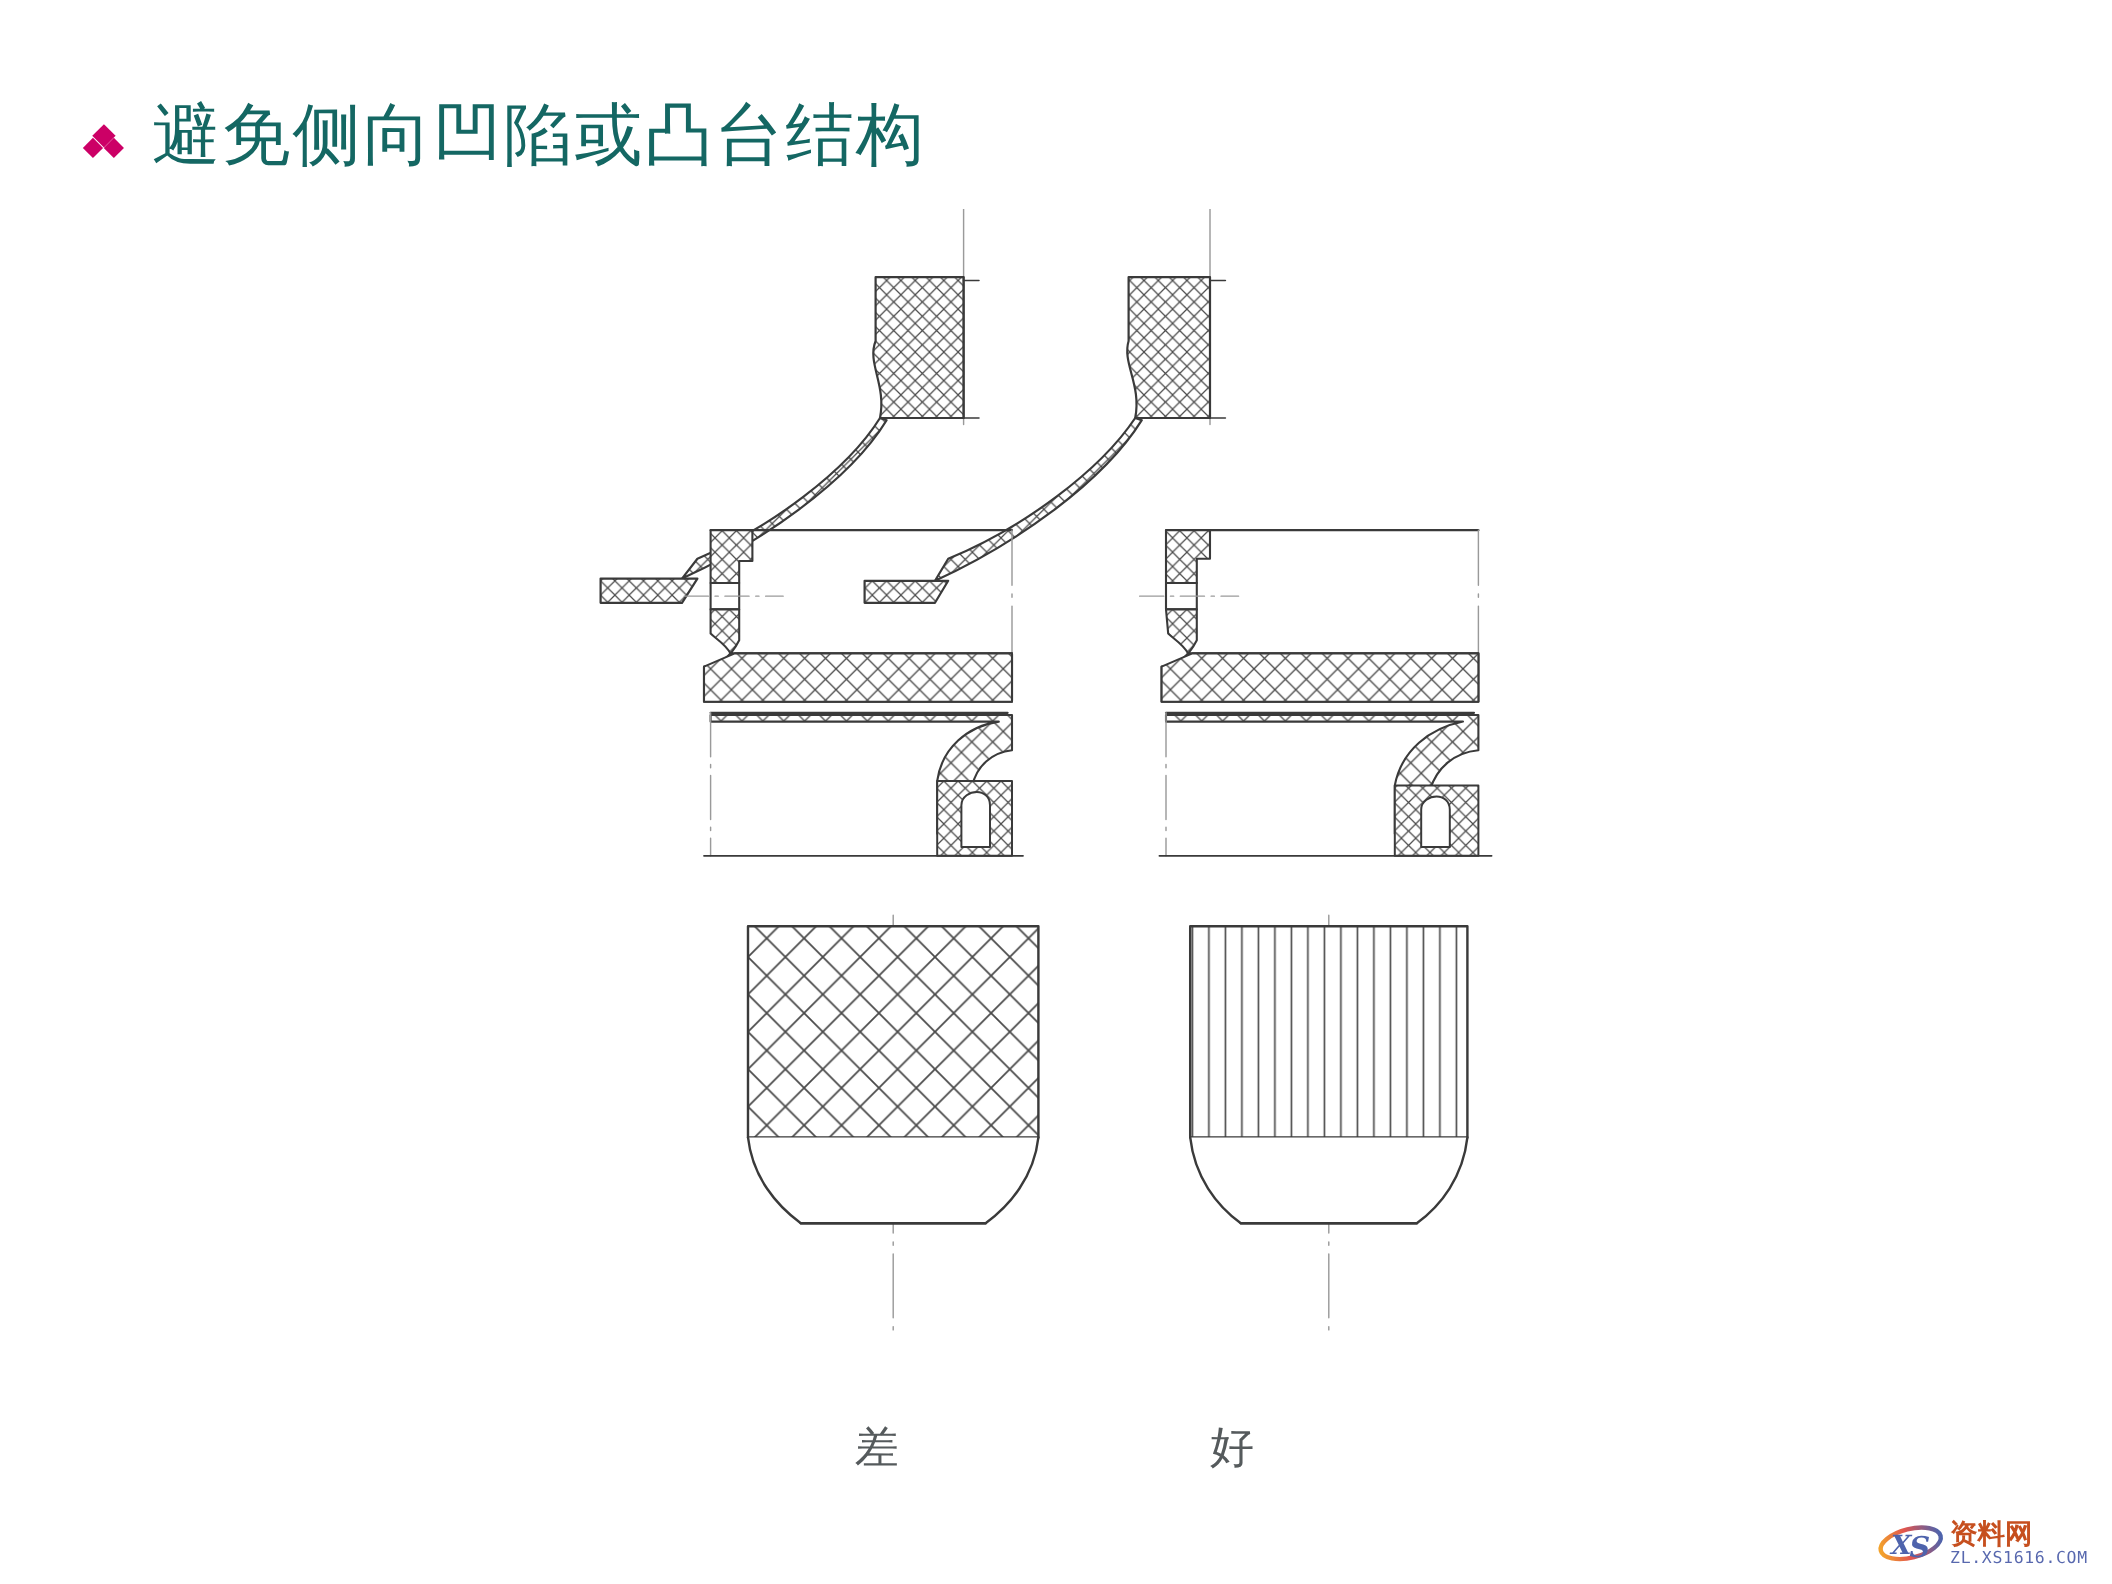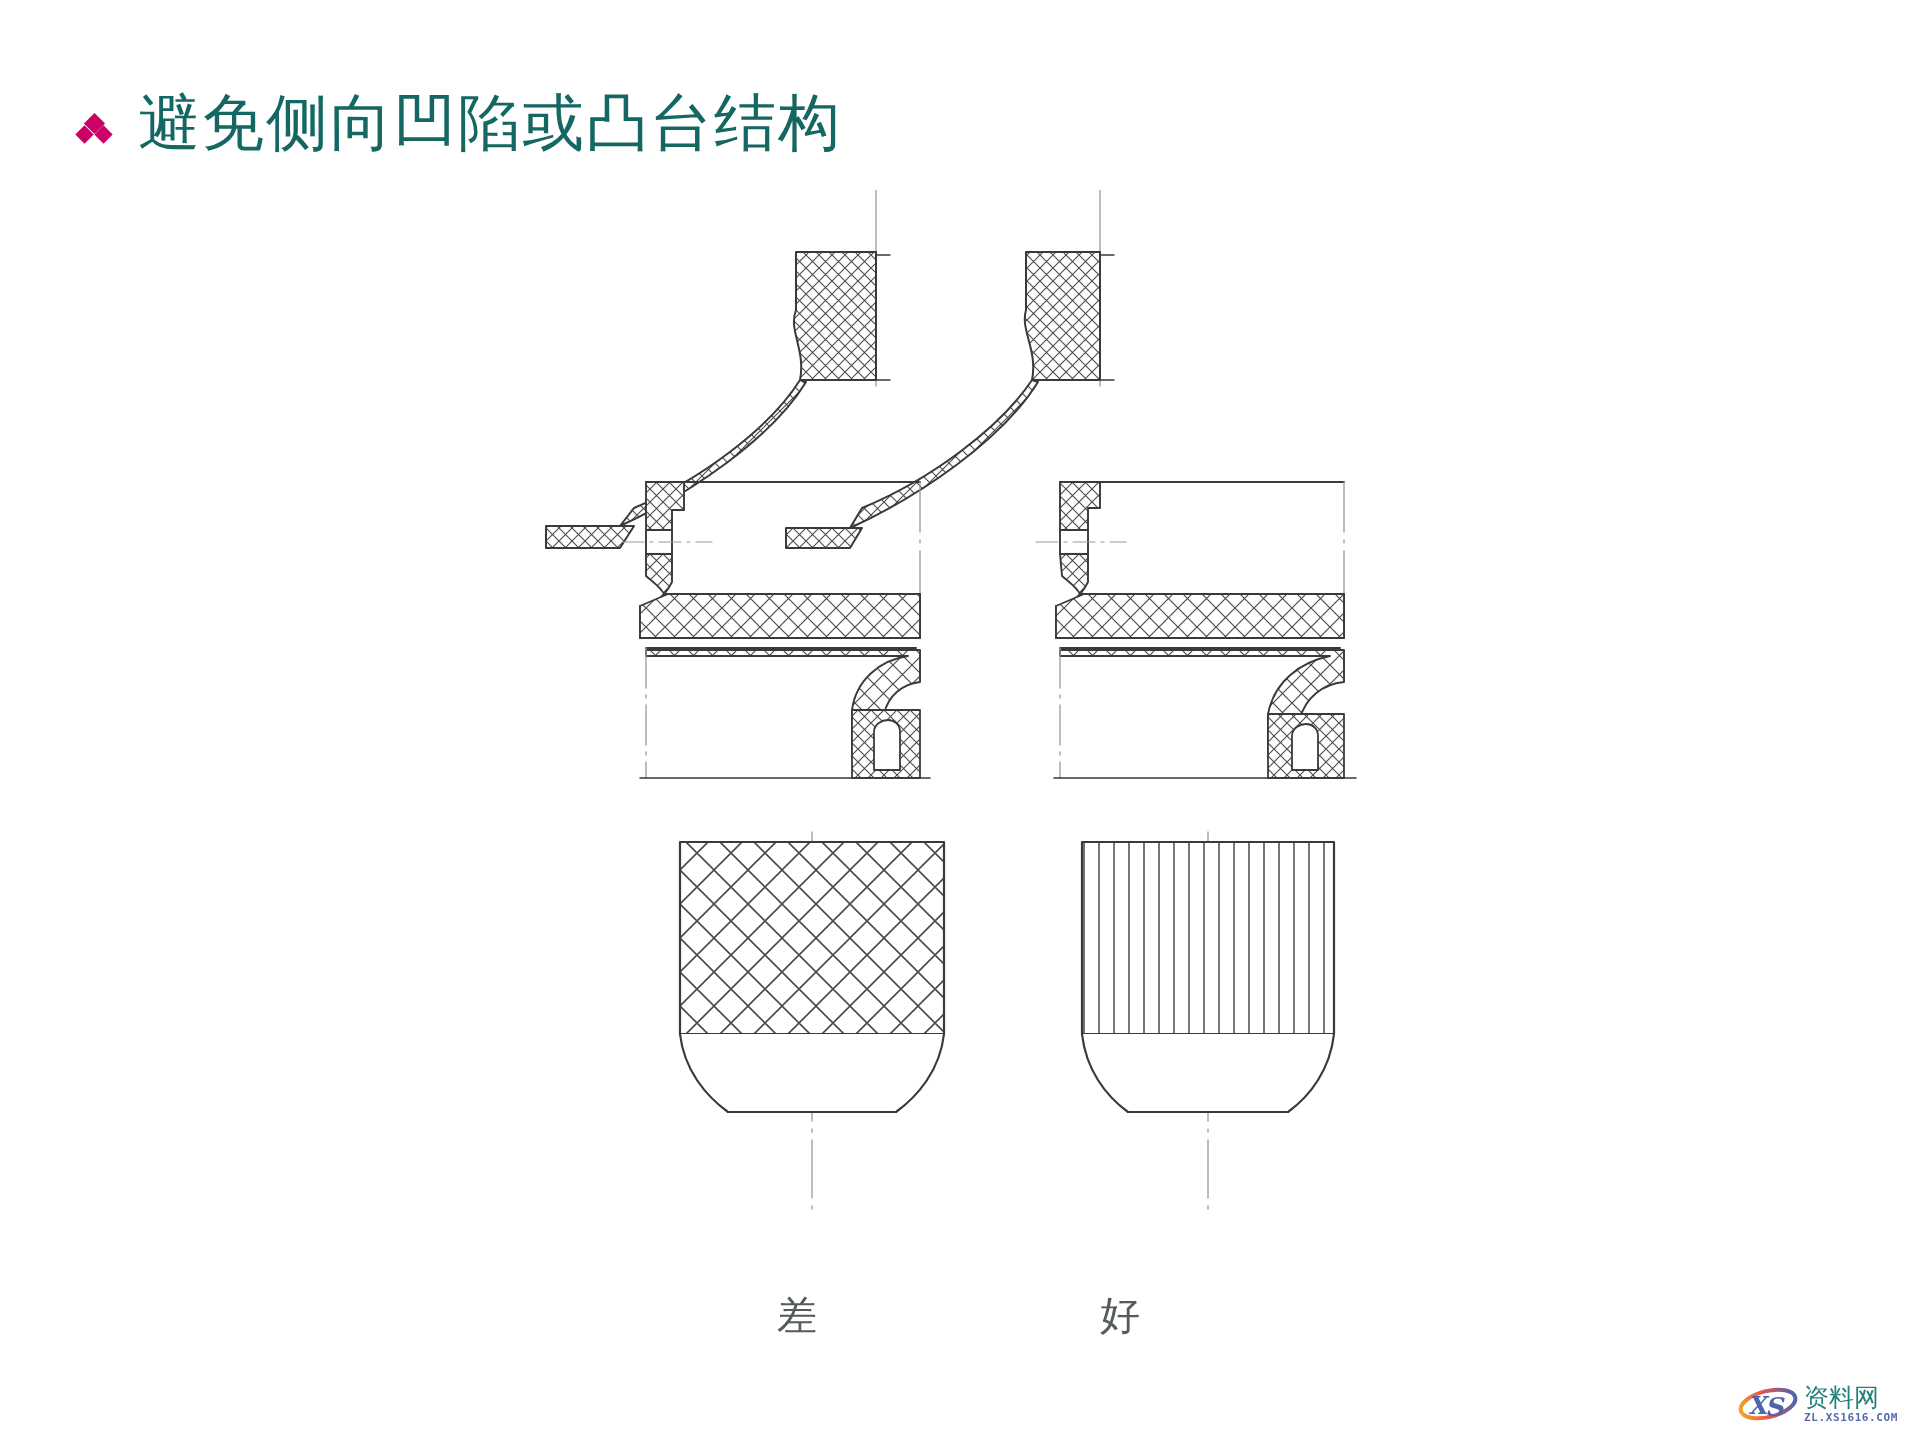--- a/index.html
+++ b/index.html
@@ -98,32 +98,31 @@
     height: 40px;
   }
   #watermark-cn-block {
     display: flex;
     flex-direction: column;
     align-items: flex-start;
     line-height: 1;
   }
   #watermark-cn-text {
     font-size: 25px;
-    font-weight: normal;
-    color: #0f766e;
+    font-weight: bold;
+    color: #c2410c;
     font-family: "DejaVu Sans", "Liberation Sans", sans-serif;
     letter-spacing: 0px;
   }
   #watermark-url-text {
-    font-size: 11px;
+    font-size: 15px;
     color: #4a5ca8;
     letter-spacing: 0.6px;
     font-family: "DejaVu Sans Mono", "Liberation Mono", monospace;
     margin-top: 2px;
-    font-weight: bold;
   }
 </style>
 </head>
 <body>
 
 <div id="slide-title-row">
   <span id="bullet-diamond-icon">
     <i class="d-center"></i>
       <i class="d-left"></i>
       <i class="d-right"></i>

